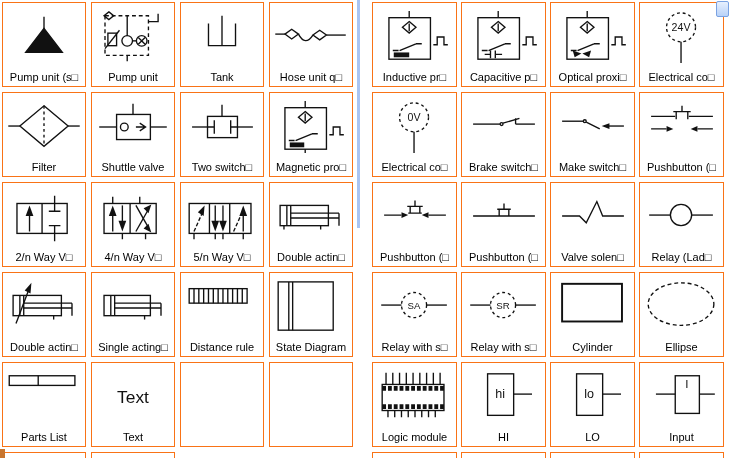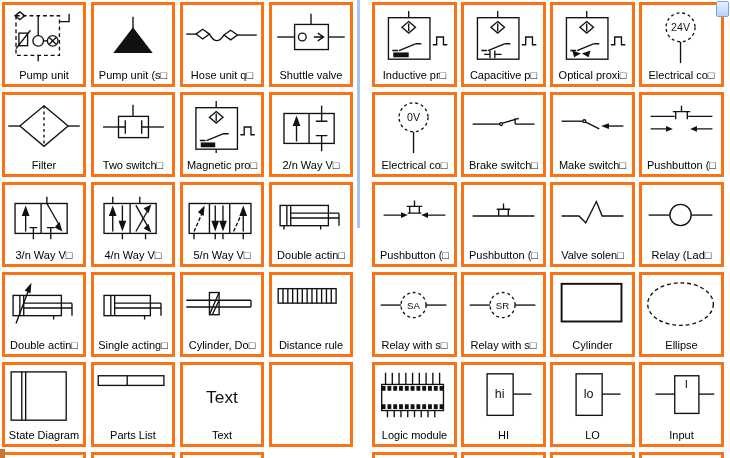--- a/index.html
+++ b/index.html
@@ -1,98 +1,107 @@
 <!DOCTYPE html>
 <html><head>
 <meta charset="utf-8">
 <style>
   html,body{margin:0;padding:0}
   body{width:730px;height:458px;background:#ffffff;overflow:hidden;position:relative;
        font-family:"Liberation Sans",sans-serif}
   .panel{position:absolute;top:2px;display:grid;grid-auto-rows:85px}
   #left-panel{left:2px;grid-template-columns:repeat(4,84px);gap:5px}
   #right-panel{left:372px;grid-template-columns:repeat(4,85px);gap:5px 4px}
-  .cell{border:3px solid #f97316;background:#fff;display:flex;flex-direction:column;
+  .cell{border:1px solid #f97316;background:#fff;display:flex;flex-direction:column;
         align-items:center;overflow:hidden;box-sizing:border-box}
   .cell .icon{flex:1;display:flex;align-items:center;justify-content:center;width:100%;overflow:hidden}
   .icon svg{width:80px;height:56px;stroke:#111;fill:none;stroke-width:1.4}
   .icon svg text{font-family:"Liberation Sans",sans-serif;stroke:none;fill:#111}
   .cell .label{font-size:11px;line-height:13px;padding:0 1px 2px 1px;white-space:nowrap;
                color:#000;max-width:82px;overflow:hidden}
   .scroll-strip{position:absolute;left:357px;top:0;width:3px;height:228px;background:#a9c4f3}
   .scroll-btn{position:absolute;left:716px;top:1px;width:13px;height:16px;
               background:linear-gradient(#e7f0fe,#b9d2f8);border:1px solid #7aa2e2;border-radius:2px;box-sizing:border-box}
   .edge-chip{position:absolute;left:0;top:449px;width:5px;height:9px;background:#c8762f}
 </style>
 </head>
 <body>
 
 <div id="left-panel" class="panel">
     <div class="cell">
       <div class="icon">
         <svg viewBox="0 0 80 58">
+          <line x1="40" y1="8" x2="40" y2="21"></line>
+          <polygon points="40,20 59,45 21,45" fill="#111" stroke="#111"></polygon>
+        </svg>
+      </div>
+      <div class="label">Pump unit (s□</div>
+    </div>
+    <div class="cell">
+      <div class="icon">
+        <svg viewBox="0 0 80 58">
           <rect x="11" y="7" width="45" height="41" stroke-dasharray="4 3"></rect>
           <polygon points="15,3 20,7 15,11 10,7"></polygon>
           <line x1="34" y1="7" x2="34" y2="28"></line>
           <rect x="14" y="25" width="9" height="13"></rect>
           <path d="M11,41 L26,22"></path>
           <circle cx="34" cy="33" r="5.5"></circle>
           <line x1="39.5" y1="33" x2="43.5" y2="33"></line>
           <circle cx="49" cy="33" r="5.5"></circle>
           <path d="M45.5,29.5 L52.5,36.5 M45.5,36.5 L52.5,29.5"></path>
           <path d="M56,13 H66 V5"></path>
           <line x1="34" y1="48" x2="34" y2="54"></line>
         </svg>
       </div>
       <div class="label">Pump unit</div>
     </div>
     <div class="cell">
       <div class="icon">
         <svg viewBox="0 0 80 58">
-          <line x1="40" y1="8" x2="40" y2="21"></line>
-          <polygon points="40,20 59,45 21,45" fill="#111" stroke="#111"></polygon>
-        </svg>
-      </div>
-      <div class="label">Pump unit (s□</div>
+          <path d="M26,15 V38 H54 V15"></path>
+          <line x1="40" y1="38" x2="40" y2="7"></line>
+        </svg>
+      </div>
+      <div class="label">Tank</div>
     </div>
     <div class="cell">
       <div class="icon">
         <svg viewBox="0 0 80 58">
           <line x1="3" y1="26" x2="13" y2="26"></line>
           <polygon points="13,26 20,21 27,26 20,31"></polygon>
           <path d="M27,26 q7,13 15,1"></path>
           <polygon points="42,27 49,22 56,27 49,32"></polygon>
           <line x1="56" y1="27" x2="76" y2="27"></line>
         </svg>
       </div>
       <div class="label">Hose unit q□</div>
+    </div>
+    <div class="cell">
+      <div class="icon">
+        <svg viewBox="0 0 80 58">
+          <polygon points="40,7 65,28 40,49 15,28"></polygon>
+          <line x1="40" y1="7" x2="40" y2="49" stroke-dasharray="3 3"></line>
+          <line x1="3" y1="28" x2="15" y2="28"></line>
+          <line x1="65" y1="28" x2="77" y2="28"></line>
+        </svg>
+      </div>
+      <div class="label">Filter</div>
     </div>
     <div class="cell">
       <div class="icon">
         <svg viewBox="0 0 80 58">
           <rect x="23" y="16" width="35" height="26"></rect>
           <line x1="5" y1="29" x2="23" y2="29"></line>
           <line x1="58" y1="29" x2="75" y2="29"></line>
           <line x1="40" y1="16" x2="40" y2="5"></line>
           <circle cx="31" cy="29" r="4"></circle>
           <path d="M43,29 h9 M47,25 l6,4 l-6,4"></path>
         </svg>
       </div>
       <div class="label">Shuttle valve</div>
-    </div>
-    <div class="cell">
-      <div class="icon">
-        <svg viewBox="0 0 80 58">
-          <polygon points="40,7 65,28 40,49 15,28"></polygon>
-          <line x1="40" y1="7" x2="40" y2="49" stroke-dasharray="3 3"></line>
-          <line x1="3" y1="28" x2="15" y2="28"></line>
-          <line x1="65" y1="28" x2="77" y2="28"></line>
-        </svg>
-      </div>
-      <div class="label">Filter</div>
     </div>
     <div class="cell">
       <div class="icon">
         <svg viewBox="0 0 80 58">
           <rect x="25" y="18" width="31" height="22"></rect>
           <line x1="9" y1="29" x2="25" y2="29"></line>
           <line x1="56" y1="29" x2="72" y2="29"></line>
           <line x1="40" y1="18" x2="40" y2="6"></line>
           <path d="M25,29 h7 M32,22 v14 M56,29 h-7 M49,22 v14"></path>
         </svg>
@@ -119,35 +128,20 @@
       <div class="icon">
         <svg viewBox="0 0 80 58">
           <rect x="12" y="15" width="52" height="31"></rect>
           <line x1="38" y1="15" x2="38" y2="46"></line>
           <line x1="25" y1="44" x2="25" y2="26"></line>
           <polygon points="25,17 21,28 29,28" fill="#111" stroke="none"></polygon>
           <path d="M51,7 V23 M45,23 H57 M51,54 V38 M45,38 H57"></path>
         </svg>
       </div>
       <div class="label">2/n Way V□</div>
-    </div>
-    <div class="cell">
-      <div class="icon">
-        <svg viewBox="0 0 80 58">
-          <rect x="10" y="15" width="54" height="31"></rect>
-          <line x1="37" y1="15" x2="37" y2="46"></line>
-          <line x1="21" y1="44" x2="21" y2="26"></line>
-          <polygon points="21,17 17,28 25,28" fill="#111" stroke="none"></polygon>
-          <path d="M29,46 v-6 M25,40 h8"></path>
-          <line x1="43" y1="15" x2="55" y2="36"></line>
-          <polygon points="59,44 51,40 56,34" fill="#111" stroke="none"></polygon>
-          <path d="M47,46 v-6 M43,40 h8 M43,8 V15 M29,52 V46 M47,52 V46"></path>
-        </svg>
-      </div>
-      <div class="label">3/n Way V□</div>
     </div>
     <div class="cell">
       <div class="icon">
         <svg viewBox="0 0 80 58">
           <rect x="10" y="15" width="54" height="31"></rect>
           <line x1="37" y1="15" x2="37" y2="46"></line>
           <line x1="19" y1="44" x2="19" y2="26"></line>
           <polygon points="19,17 15,28 23,28" fill="#111" stroke="none"></polygon>
           <line x1="29" y1="17" x2="29" y2="35"></line>
           <polygon points="29,44 25,33 33,33" fill="#111" stroke="none"></polygon>
@@ -214,30 +208,20 @@
           <line x1="21" y1="17" x2="21" y2="38"></line>
           <path d="M21,25 H69 M21,30 H69 M69,25 V38"></path>
           <path d="M52,38 v4"></path>
         </svg>
       </div>
       <div class="label">Single acting□</div>
     </div>
     <div class="cell">
       <div class="icon">
         <svg viewBox="0 0 80 58">
-          <path d="M3,22 H70 M3,29 H70 M70,22 V29"></path>
-          <rect x="27" y="14" width="10" height="23"></rect>
-          <path d="M27,37 L37,14 M30,37 L37,22"></path>
-        </svg>
-      </div>
-      <div class="label">Cylinder, Do□</div>
-    </div>
-    <div class="cell">
-      <div class="icon">
-        <svg viewBox="0 0 80 58">
           <rect x="6" y="10" width="60" height="15"></rect>
           <path d="M11,10 V25 M16,10 V25 M21,10 V25 M26,10 V25 M31,10 V25 M36,10 V25 M41,10 V25 M46,10 V25 M51,10 V25 M56,10 V25 M61,10 V25"></path>
         </svg>
       </div>
       <div class="label">Distance rule</div>
     </div>
     <div class="cell">
       <div class="icon">
         <svg viewBox="0 0 80 58">
           <rect x="6" y="3" width="57" height="50"></rect>

